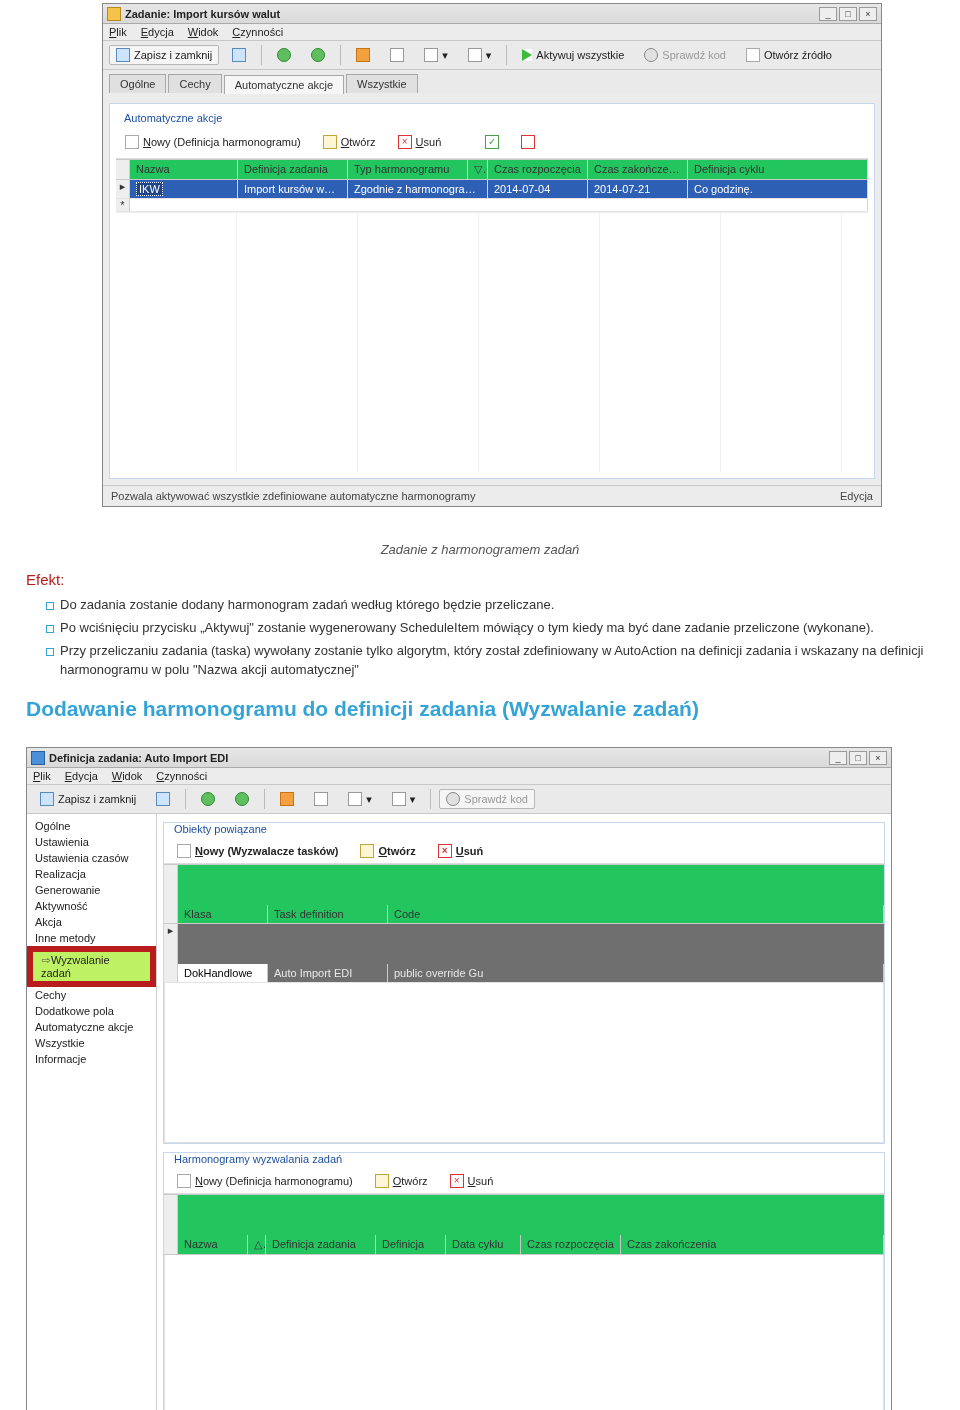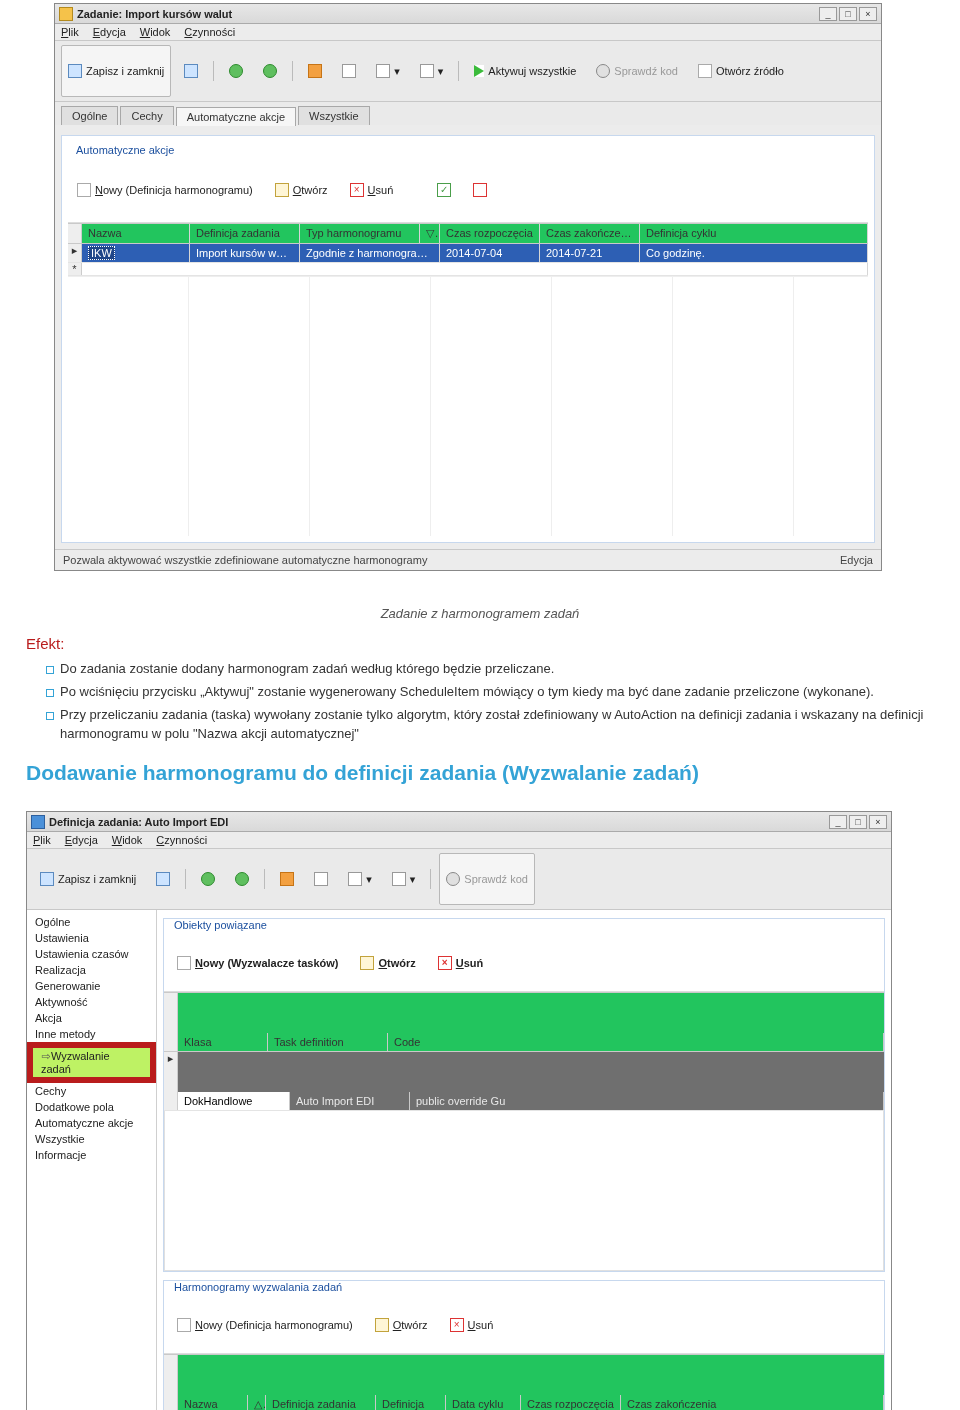--- a/index.html
+++ b/index.html
@@ -10,21 +10,21 @@
   .titlebar { display: flex; align-items: center; background: linear-gradient(#e7e7e7,#d9d9d9); border-bottom: 1px solid #aaa; height: 20px; padding: 0 4px; font-size: 11px; }
   .titlebar .ico { width: 14px; height: 14px; margin-right: 4px; background: #f5c24a; border:1px solid #b38a1e; display:inline-block; }
   .titlebar .ttl { font-weight: bold; color: #222; flex: 1; }
   .winbtns { display:flex; gap:2px; }
   .winbtns span { width:18px; height:14px; border:1px solid #999; background:#eee; text-align:center; font-size:9px; line-height:12px; }
 
   .menubar { display:flex; gap:14px; padding: 2px 6px; font-size: 11px; color:#222; border-bottom:1px solid #c8c8c8; }
   .menubar span u { text-decoration: underline; }
 
   .toolbar { display:flex; align-items:center; gap:6px; padding: 4px 6px; background:#eaeaea; border-bottom:1px solid #c8c8c8; font-size:11px; flex-wrap:wrap; }
-  .tb-btn { display:inline-flex; align-items:center; gap:4px; padding:18px 6px; border:1px solid transparent; color:#222; }
+  .tb-btn { display:inline-flex; align-items:center; gap:4px; padding:2px 6px; border:1px solid transparent; color:#222; }
   .tb-btn.box { border:1px solid #b8b8b8; background:#f5f5f5; border-radius:2px; }
   .tb-ico { width:14px; height:14px; display:inline-block; border:1px solid #999; background:#fff; }
   .tb-ico.save { background:#cde4ff; border-color:#5b8abf; }
   .tb-ico.green { background:#5fbf5f; border-color:#2e8b2e; border-radius:50%; }
   .tb-ico.orange { background:#f3a040; border-color:#c67416; }
   .tb-ico.play { width:0; height:0; border:none; border-left:10px solid #3bbb3b; border-top:6px solid transparent; border-bottom:6px solid transparent; }
   .tb-ico.gear { background:#e0e0e0; border-color:#888; border-radius:50%; }
   .tb-ico.x { background:#fff; border-color:#d33; color:#d33; font-size:10px; line-height:12px; text-align:center; }
   .tb-ico.page { background:#fff; border-color:#aaa; }
   .tb-ico.open { background:#fff6d6; border-color:#c2a33c; }
@@ -75,21 +75,21 @@
   .grid-row.g2.sel { background:#6f6f6f; color:#e8e8e8; }
   .blank2 { height:160px; background:#fff; border:1px solid #e0e0e0; border-top:none; }
   .blank3 { height:180px; background:#fff; border:1px solid #e0e0e0; border-top:none; }
   .groupbox2 { border:1px solid #c7d8ee; margin:4px 0 8px 0; }
   .group-title2 { font-size:11px; color:#1b4f9e; padding:0 4px; margin:-8px 0 4px 6px; background:#fff; display:inline-block; }
   .statusbar.right { justify-content:flex-end; }
 </style>
 </head>
 <body>
 
-<div class="win" style="margin-left:46px; margin-right:70px;">
+<div class="win" style="margin-left:94px; margin-right:70px;">
   <div class="titlebar">
     <span class="ico"></span>
     <span class="ttl">Zadanie: Import kursów walut</span>
     <div class="winbtns">
       <span>_</span>
       <span>□</span>
       <span>×</span>
     </div>
   </div>
   <div class="menubar">
@@ -294,21 +294,21 @@
           </span>
         </div>
         <div class="grid-head g2">
           <div class="rowmarker"></div>
           <div class="c" style="width:90px">Klasa</div>
           <div class="c" style="width:120px">Task definition</div>
           <div class="c" style="flex:1">Code</div>
         </div>
         <div class="grid-row g2 sel">
           <div class="rowmarker">▸</div>
-          <div class="c" style="width:112px;background:#fff;color:#000;">DokHandlowe</div>
+          <div class="c" style="width:90px;background:#fff;color:#000;">DokHandlowe</div>
           <div class="c" style="width:120px">Auto Import EDI</div>
           <div class="c" style="flex:1">public override Gu</div>
         </div>
         <div class="blank2"></div>
       </div>
 
       <div class="groupbox2">
         <div class="group-title2">Harmonogramy wyzwalania zadań</div>
         <div class="inner-toolbar" style="padding:2px 6px;">
           <span class="tb-btn">

